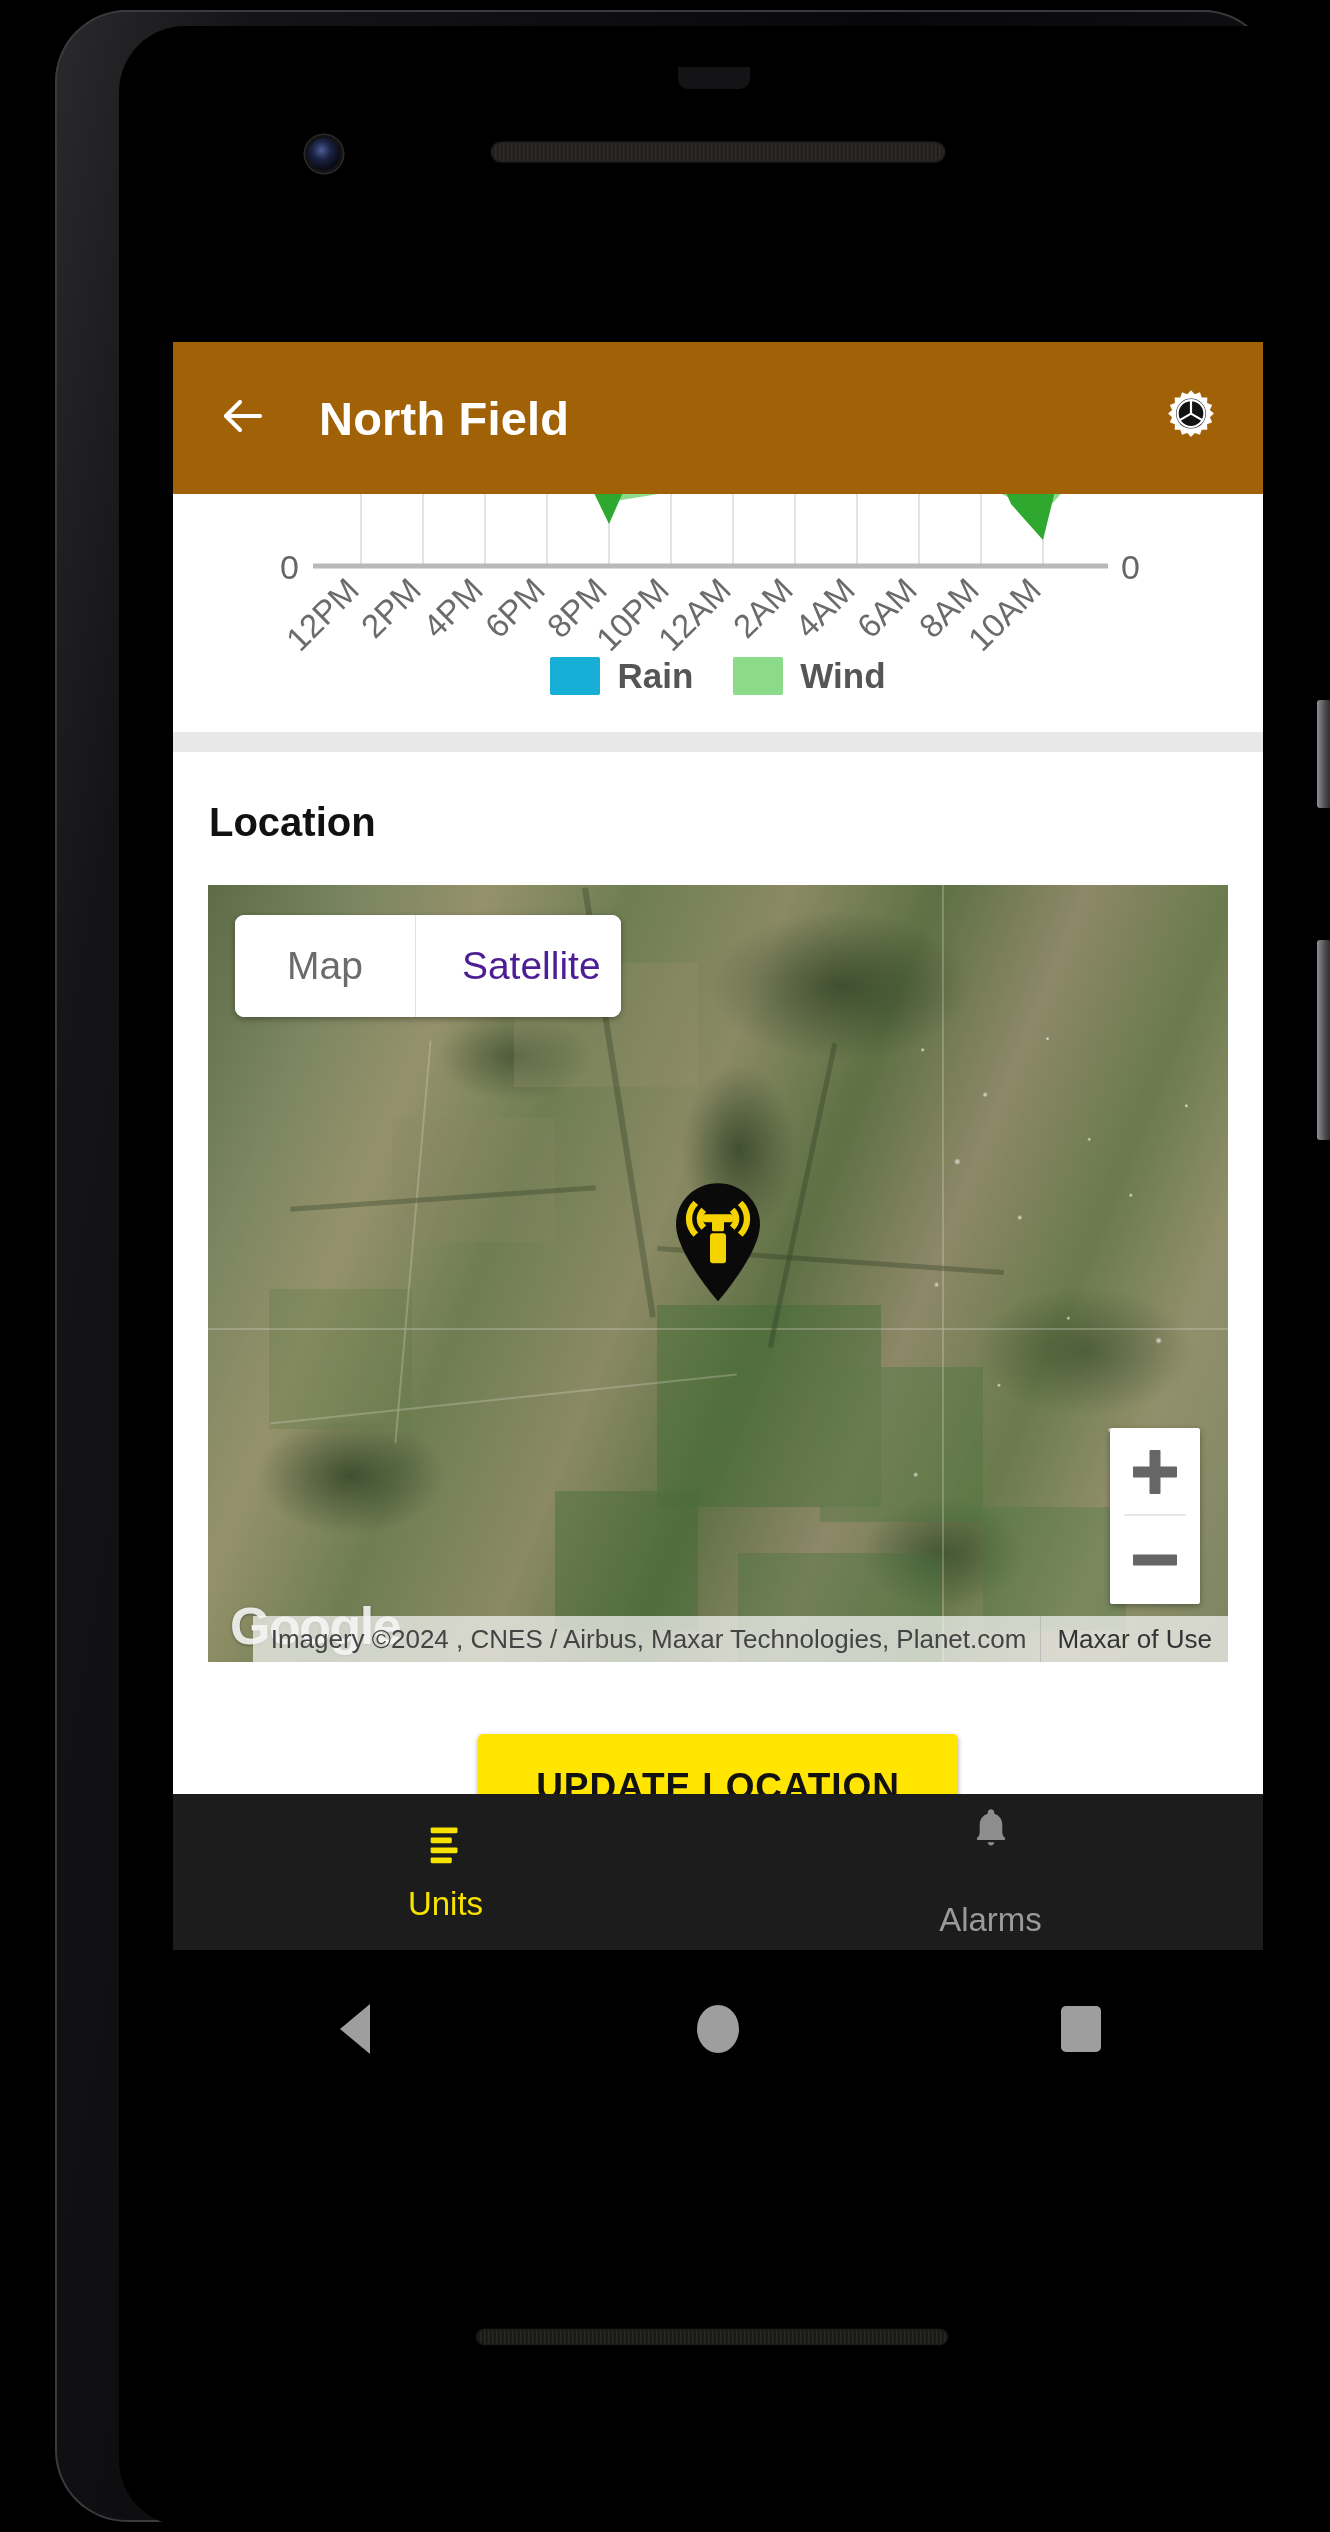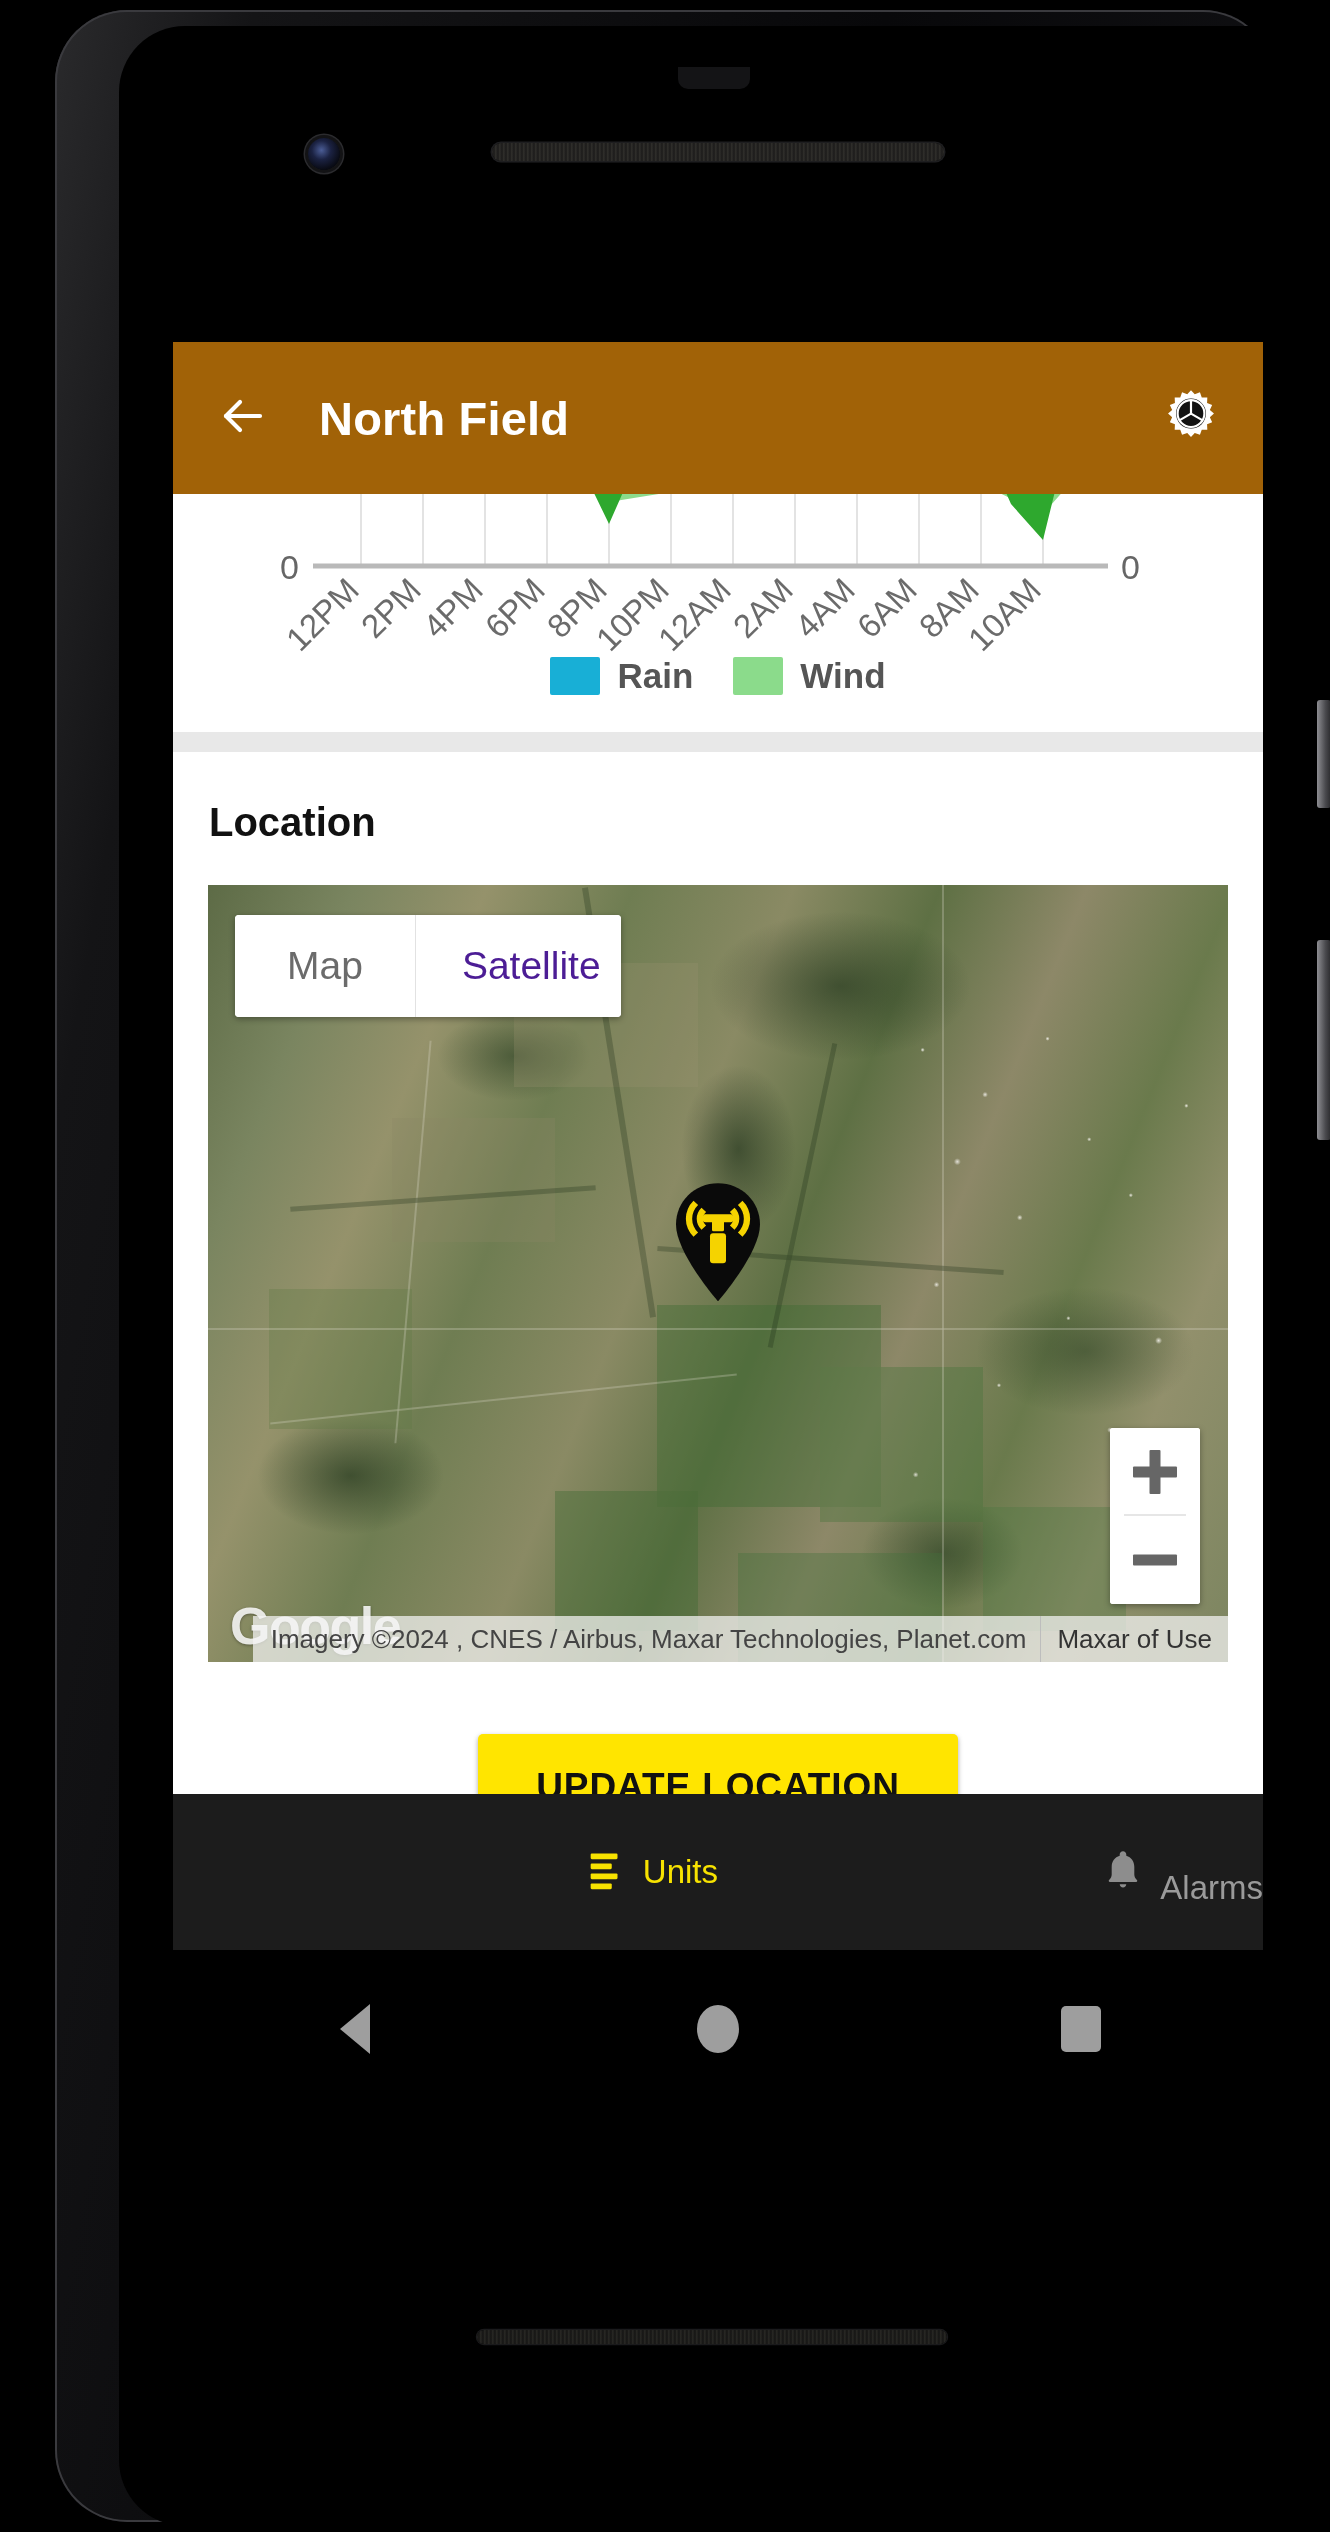--- a/index.html
+++ b/index.html
@@ -224,21 +224,21 @@
       radial-gradient(circle 3px at 88% 20%, rgba(248,246,240,.9), transparent 70%),
       radial-gradient(circle 4px at 10% 86%, rgba(238,236,230,.85), transparent 70%);
   }
 
   
   #map-type-control {
     position: absolute;
     left: 27px; top: 30px;
     display: flex;
     background: #fff;
-    border-radius: 4px;
+    border-radius: 9px;
     box-shadow: 0 2px 6px rgba(0,0,0,.35);
     overflow: hidden;
     z-index: 6;
   }
   .map-type-btn {
     font-size: 39px;
     padding: 29px 44px;
     background: #fff;
     border: none;
     cursor: pointer;
@@ -344,23 +344,23 @@
     position: absolute;
     left: 0; bottom: 158px;
     width: 1090px;
     height: 156px;
     background: #1c1c1c;
     display: flex;
   }
   .bottom-tab {
     flex: 1;
     display: flex;
-    flex-direction: row;
+    flex-direction: column;
     align-items: center;
-    justify-content: flex-end;
+    justify-content: center;
     gap: 14px;
     cursor: pointer;
   }
   .tab-label { font-size: 33px; }
   #tab-units .tab-label { color: #F7E200; }
   #tab-alarms .tab-label { color: #9a9a9a; margin-top: 32px; }
 
   
   #system-nav-bar {
     position: absolute;

